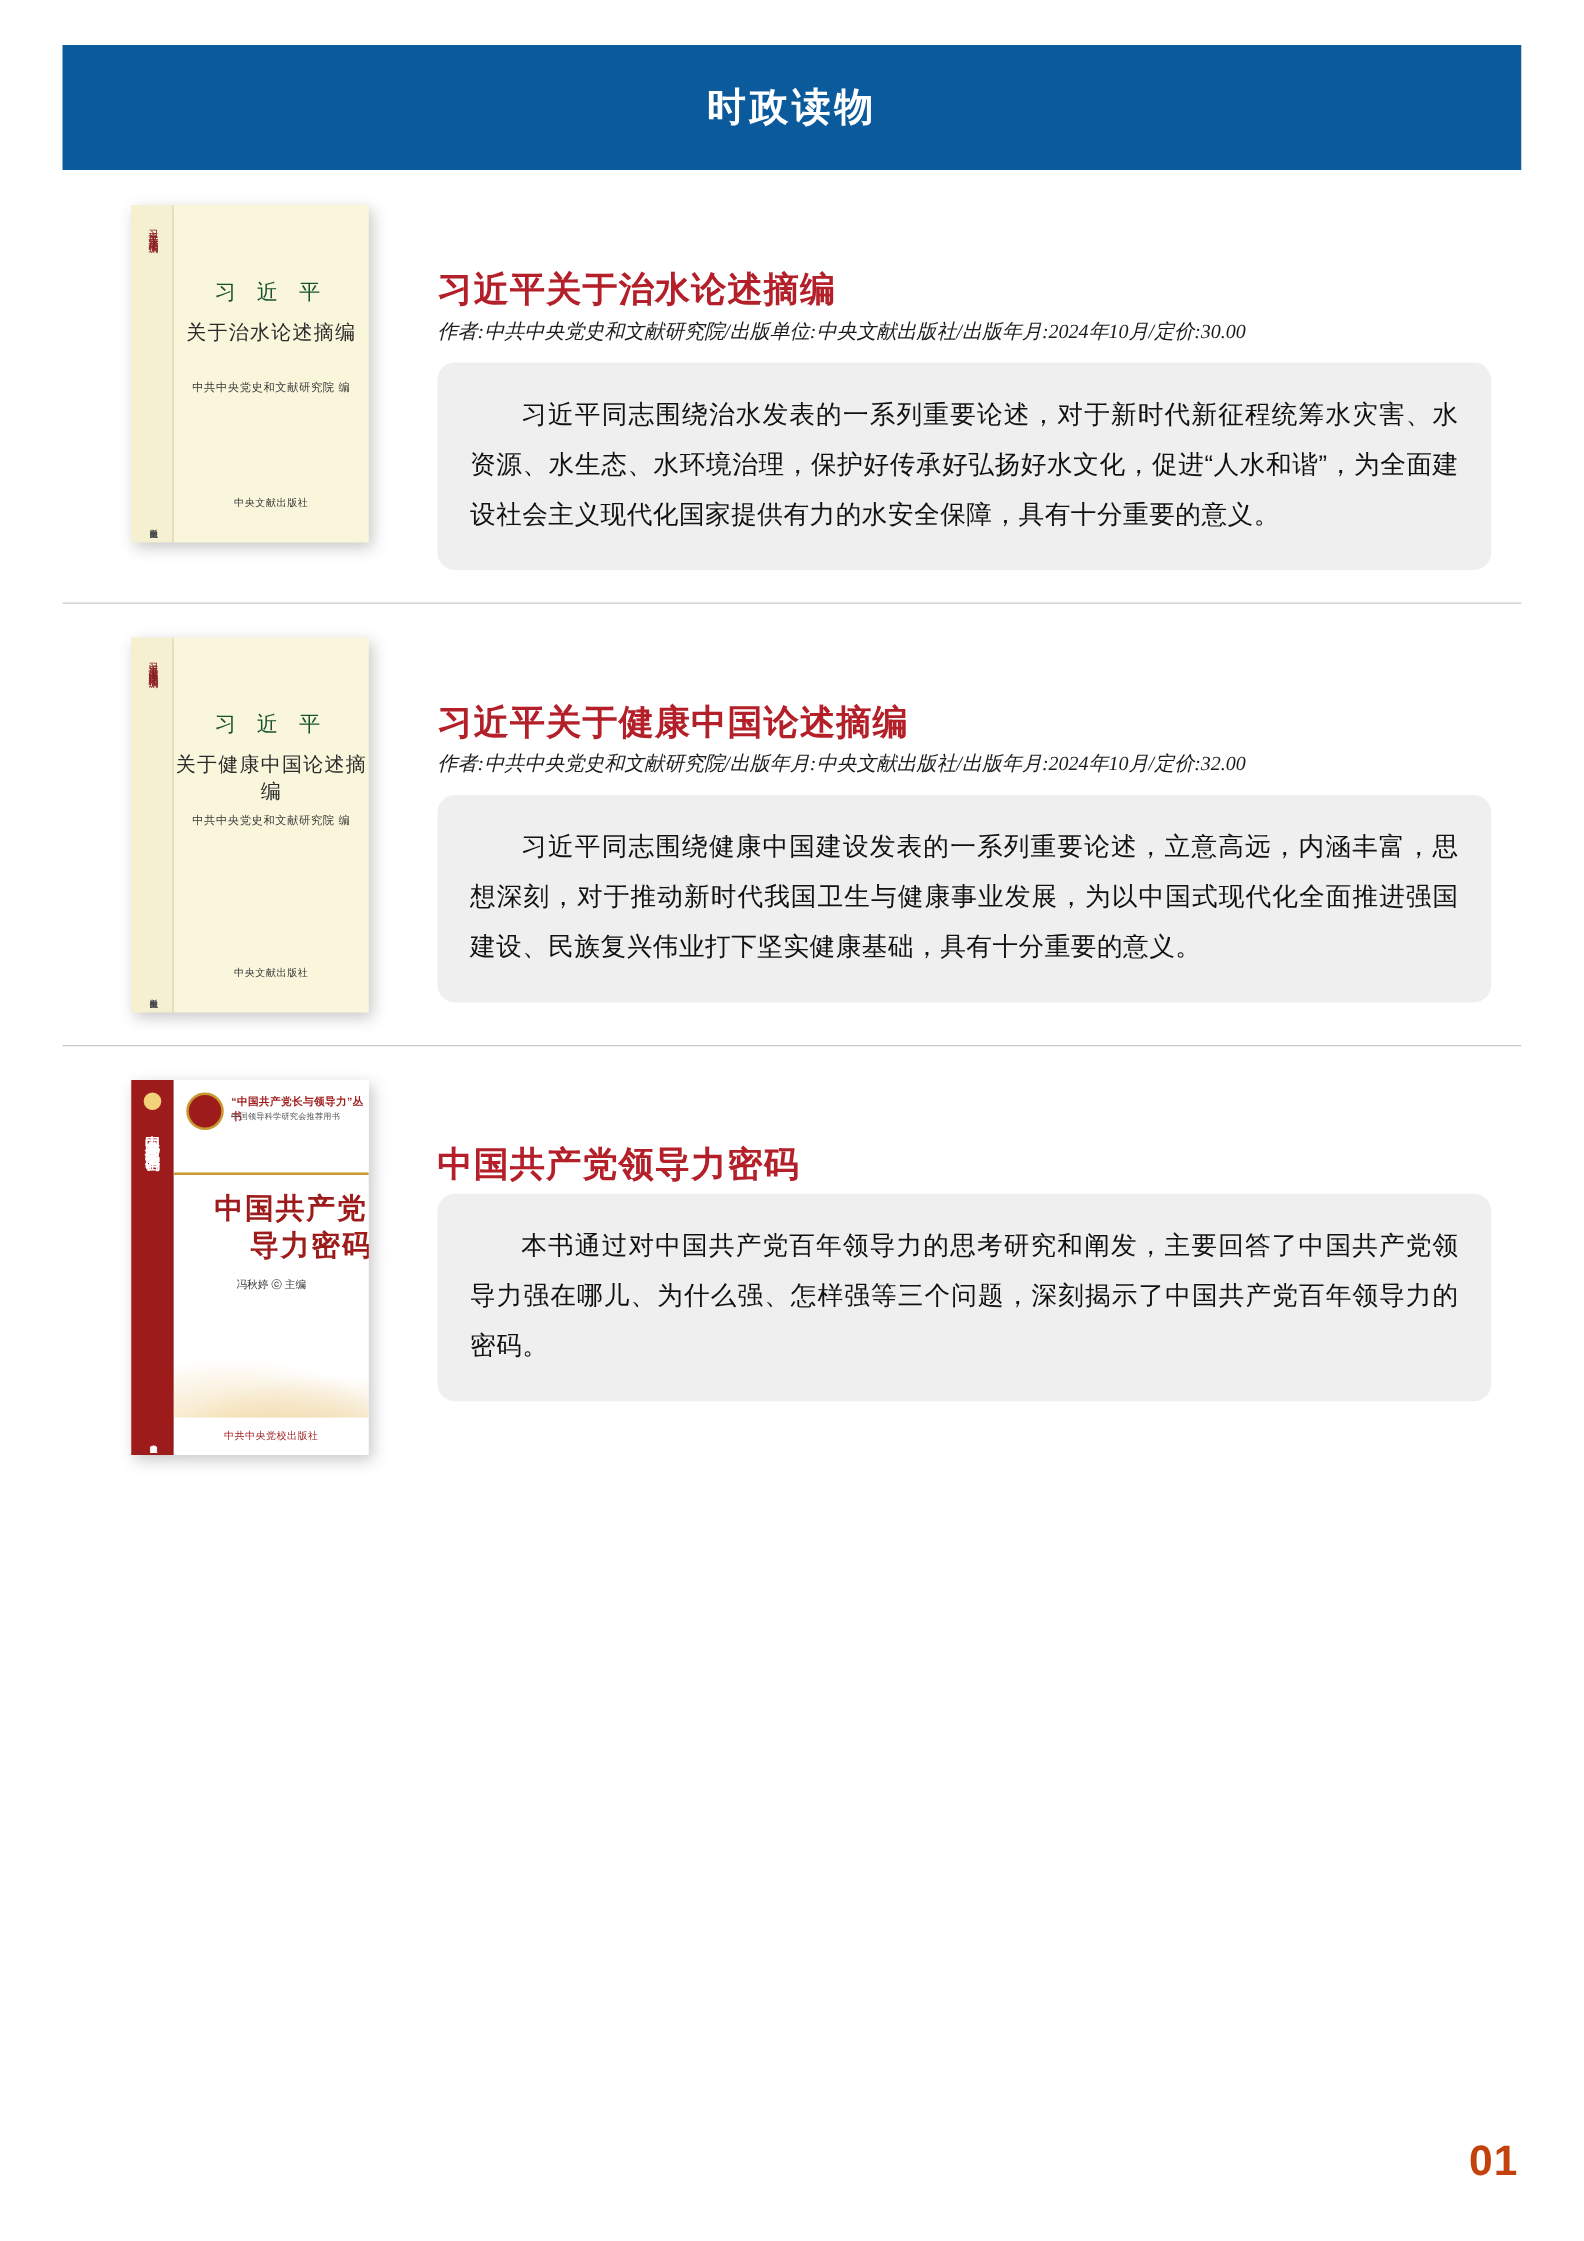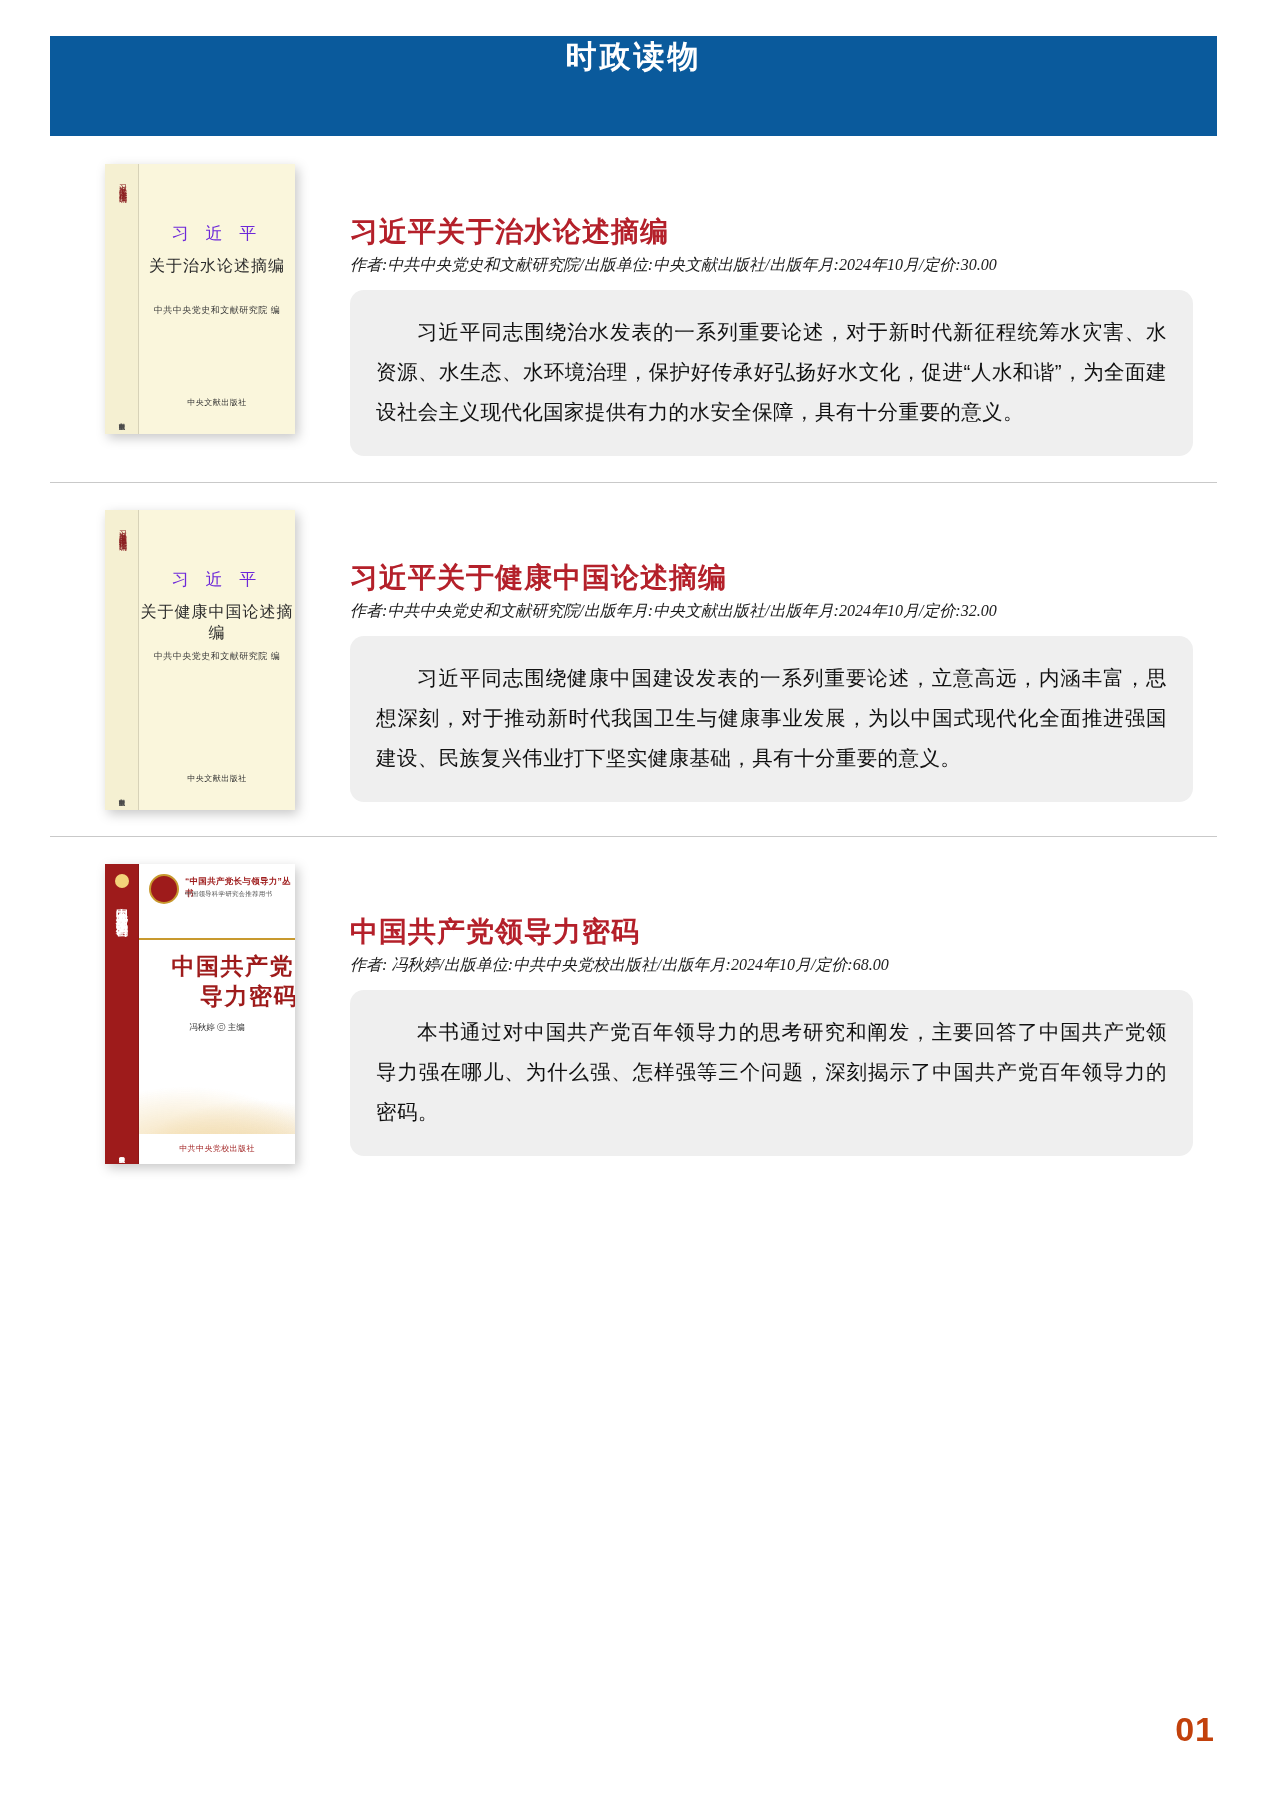--- a/index.html
+++ b/index.html
@@ -23,21 +23,21 @@
 
   
   .header-band {
     position: absolute;
     left: 50px;
     top: 36px;
     width: 1167px;
     height: 100px;
     background: #0a5a9c;
     display: flex;
-    align-items: flex-start;
+    align-items: center;
     justify-content: center;
   }
   .header-title {
     color: #ffffff;
     font-size: 31px;
     font-weight: bold;
     letter-spacing: 3px;
   }
 
   
@@ -156,21 +156,21 @@
     color: #4a4a4a;
     white-space: nowrap;
   }
   .cream .face-t1 {
     position: absolute;
     top: 58px;
     left: 0;
     width: 100%;
     text-align: center;
     font-size: 17px;
-    color: #6d28d9;
+    color: #14532d;
     letter-spacing: 6px;
     font-weight: 500;
   }
   .cream .face-t2 {
     position: absolute;
     top: 92px;
     left: 0;
     width: 100%;
     text-align: center;
     font-size: 16px;
@@ -382,21 +382,20 @@
             <div class="main-title">中国共产党
 领导力密码</div>
             <div class="sub-author">冯秋婷 ⓒ 主编</div>
             <div class="mountains"></div>
             <div class="footer-pub">中共中央党校出版社</div>
           </div>
         </div>
       </div>
       <div class="info-col">
         <div class="book-title">中国共产党领导力密码</div>
-        <div class="book-meta">作者: 冯秋婷/出版单位:中共中央党校出版社/出版年月:2024年10月/定价:68.00</div>
         <div class="book-desc">本书通过对中国共产党百年领导力的思考研究和阐发，主要回答了中国共产党领导力强在哪儿、为什么强、怎样强等三个问题，深刻揭示了中国共产党百年领导力的密码。</div>
       </div>
     </div>
 
   </div>
 
   <div class="page-number">01</div>
 </div>
 
 </body></html>

